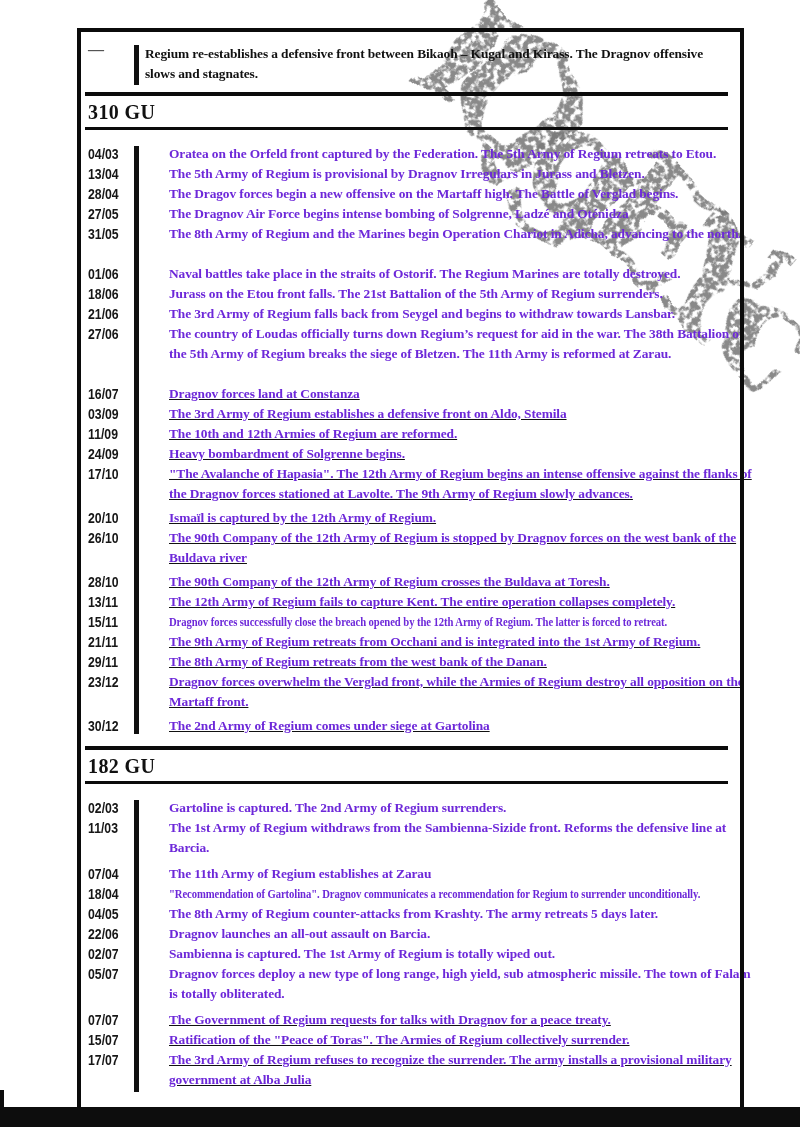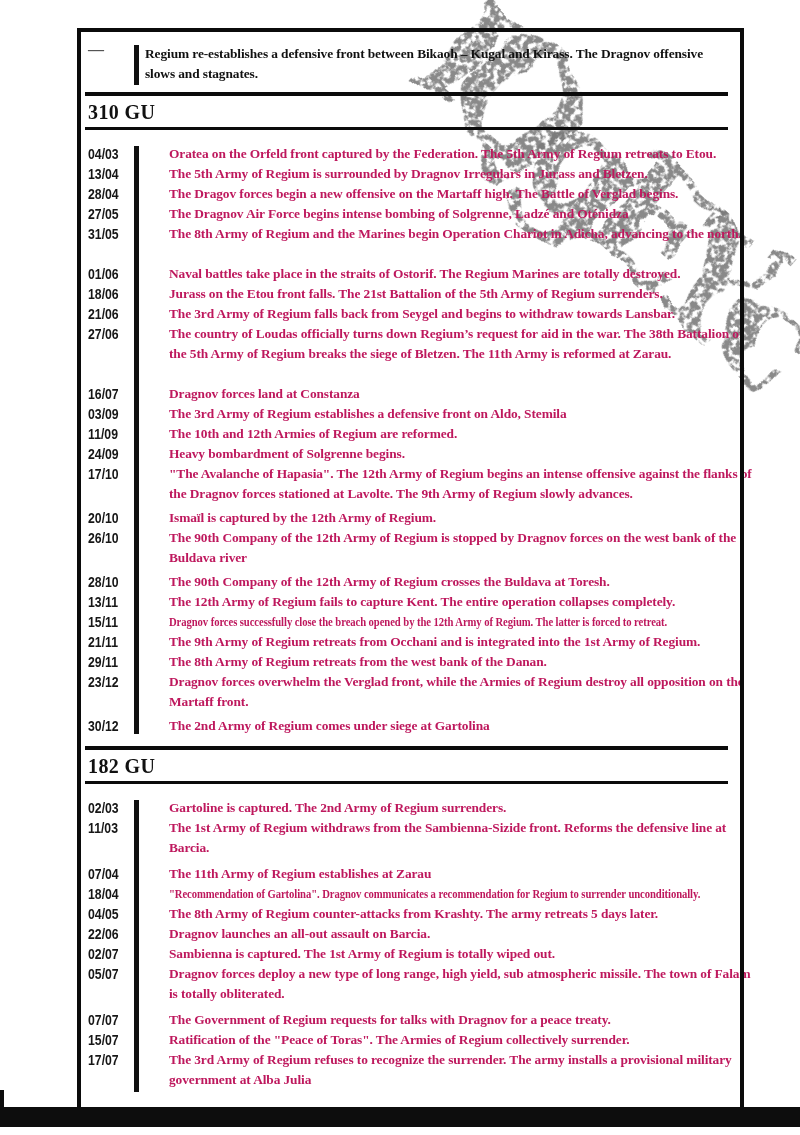--- a/index.html
+++ b/index.html
@@ -34,33 +34,33 @@
     margin:3px 0 2px 7px; font-size:20px; font-weight:700; letter-spacing:0.4px;
     font-family:"Liberation Serif", serif; line-height:26px;
   }
 
   
   .entries { position:relative; padding:14px 0 4px 0; }
   .section-bar { position:absolute; left:53px; top:16px; bottom:6px; width:5px; background:#101010; }
   .group { margin-bottom:0; }
   .gap-large .group { margin-bottom:20px; }
   .gap-small .group { margin-bottom:6px; }
-  .entries .group:last-child { margin-bottom:0 !important; }
+  .entries .group:last-child { margin-bottom:0 !important;text-decoration:underline; }
 
   .entry { position:relative; padding-left:88px; min-height:20px; }
   .date {
     position:absolute; left:7px; top:0; width:46px; line-height:20px; white-space:nowrap;
   }
   .date-inner {
     display:inline-block; transform:scaleX(0.84); transform-origin:0 50%;
     font-family:"Liberation Sans", sans-serif; font-weight:700; font-size:14.6px; color:#161616;
   }
   .text {
     width:583px; font-size:13.4px; line-height:20px; font-weight:700;
-    letter-spacing:-0.1px; color:#be185d;
+    letter-spacing:-0.1px; color:#6d28d9;
   }
   .entry.condensed .text { white-space:nowrap; overflow:visible; }
   .text-inner {
     display:inline-block; transform:scaleX(0.82); transform-origin:0 50%;
     font-size:13px; font-weight:700;
   }
   .intro-text { width:583px; font-size:13.4px; line-height:20px; font-weight:700; letter-spacing:-0.1px; }
 </style>
 </head>
 <body>
@@ -97,21 +97,21 @@
           <div class="rule rule-thin"></div>
           <div class="entries gap-large">
             <div class="section-bar"></div>
             <div class="group">
               <div class="entry">
                 <span class="date"><span class="date-inner">04/03</span></span>
                 <div class="text">Oratea on the Orfeld front captured by the Federation. The 5th Army of Regium retreats to Etou.</div>
               </div>
               <div class="entry">
                 <span class="date"><span class="date-inner">13/04</span></span>
-                <div class="text">The 5th Army of Regium is surrounded by Dragnov Irregulars in Jurass and Bletzen.</div>
+                <div class="text">The 5th Army of Regium is provisional by Dragnov Irregulars in Jurass and Bletzen.</div>
               </div>
               <div class="entry">
                 <span class="date"><span class="date-inner">28/04</span></span>
                 <div class="text">The Dragov forces begin a new offensive on the Martaff high. The Battle of Verglad begins.</div>
               </div>
               <div class="entry">
                 <span class="date"><span class="date-inner">27/05</span></span>
                 <div class="text">The Dragnov Air Force begins intense bombing of Solgrenne, Ladzé and Oténidza</div>
               </div>
               <div class="entry">

